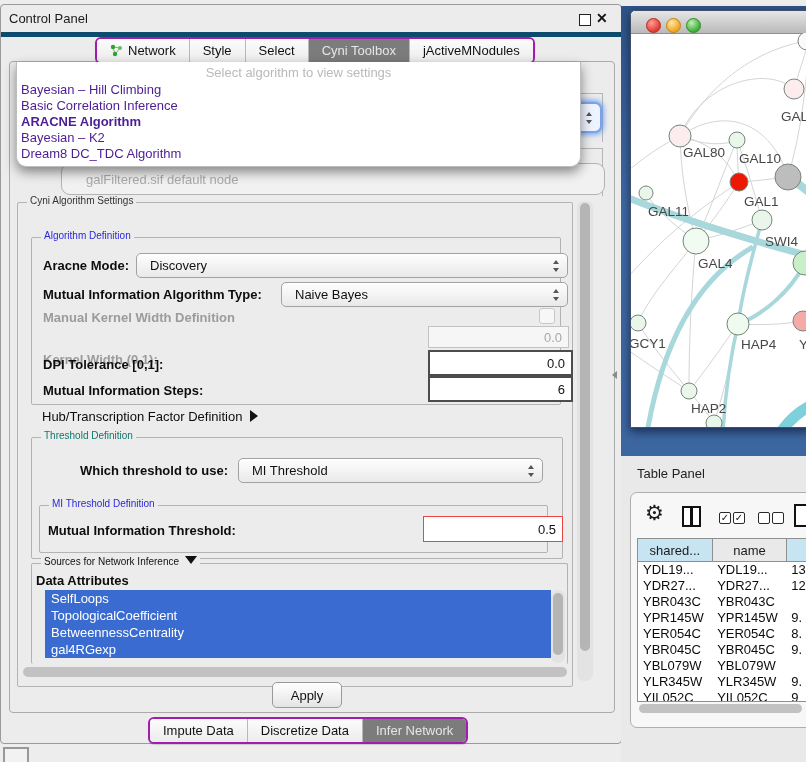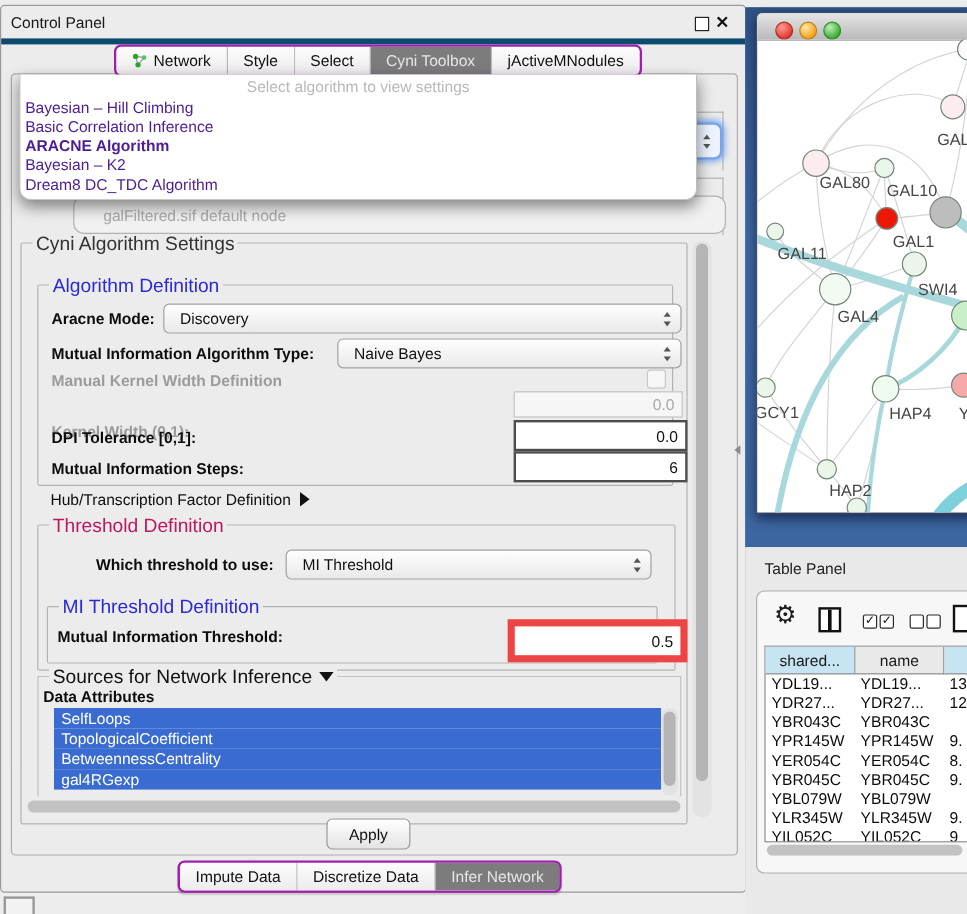--- a/index.html
+++ b/index.html
@@ -28,34 +28,34 @@
   .frag-box2{left:552px;top:143px;width:49px;height:47px;border-top:1px solid #b5b5b5;border-right:1px solid #b5b5b5;}
   .bg-combo{left:60px;top:158px;width:518px;height:30px;border:1px solid #b3b3b3;border-radius:9px;background:#f1f1f1;color:#a9a9a9;display:flex;align-items:center;padding-left:24px;z-index:4;}
   
   .dropdown{left:15px;top:57px;width:563px;background:#fff;border:1px solid #bdbdbd;border-top:none;
             border-radius:0 0 10px 10px;box-shadow:0 5px 12px rgba(0,0,0,.45);z-index:50;padding-bottom:4px;}
   .dd-place{height:18px;line-height:18px;text-align:center;color:#b9b9b9;margin-top:2px;}
   .dd-item{height:16px;line-height:16px;padding-left:4px;color:#4c1d95;white-space:nowrap;}
   .dd-item.bold{font-weight:bold;}
   
   .group{position:absolute;border:1px solid #b3b3b3;border-radius:2px;}
-  .gtitle{position:absolute;top:-8px;left:9px;background:#ececec;padding:0 3px;font-size:16px;color:#333;white-space:nowrap;}
+  .gtitle{position:absolute;top:-8px;left:9px;background:#ececec;padding:0 3px;font-size:10px;color:#333;white-space:nowrap;}
   .gtitle.blue{color:#2a2ad8;}
-  .gtitle.green{color:#be185d;}
+  .gtitle.green{color:#0f766e;}
   .lbl{position:absolute;font-size:13px;font-weight:bold;white-space:nowrap;color:#0d0d0d;}
   .lbl.plain{font-weight:normal;}
   .lbl.dis{color:#9b9b9b;}
   
   .combo{position:absolute;border:1px solid #a2a2a2;border-radius:5px;background:linear-gradient(#fefefe,#e9e9e9);
          display:flex;align-items:center;padding-left:13px;box-shadow:inset 0 1px 0 #fff;}
   .spin{position:absolute;right:7px;top:50%;transform:translateY(-50%);width:7px;height:12px;}
   .spin:before,.spin:after{content:"";position:absolute;left:0;border-left:3.5px solid transparent;border-right:3.5px solid transparent;}
   .spin:before{top:0;border-bottom:4.5px solid #555;}
   .spin:after{bottom:0;border-top:4.5px solid #555;}
-  .tfield{position:absolute;background:#fff;border:6px solid #ef4444;display:flex;align-items:center;justify-content:flex-end;padding-right:6px;font-size:13px;}
+  .tfield{position:absolute;background:#fff;border:1px solid #ef4444;display:flex;align-items:center;justify-content:flex-end;padding-right:6px;font-size:13px;}
   .tfield.strong{border:2px solid #4c4c4c;}
   .tfield.dis{border:1px solid #c2c2c2;background:#f6f6f6;color:#a8a8a8;}
   .checkbox{position:absolute;width:14px;height:14px;border:1px solid #c8c8c8;border-radius:3px;background:#f7f7f7;}
   .tri-right{display:inline-block;width:0;height:0;border-top:6px solid transparent;border-bottom:6px solid transparent;border-left:8px solid #111;margin-left:8px;vertical-align:-1px;}
   .tri-down{display:inline-block;width:0;height:0;border-left:6px solid transparent;border-right:6px solid transparent;border-top:8px solid #111;margin-left:6px;vertical-align:1px;}
   
   .src-list{position:absolute;left:44px;top:585px;width:506px;height:73px;overflow:hidden;}
   .src-item{height:17px;line-height:17px;background:#3a6bd0;color:#fff;padding-left:6px;font-size:13px;}
   .vscroll{position:absolute;border-radius:6px;background:#b5b5b5;}
   .vtrack{position:absolute;background:#e3e3e3;border-radius:7px;}

